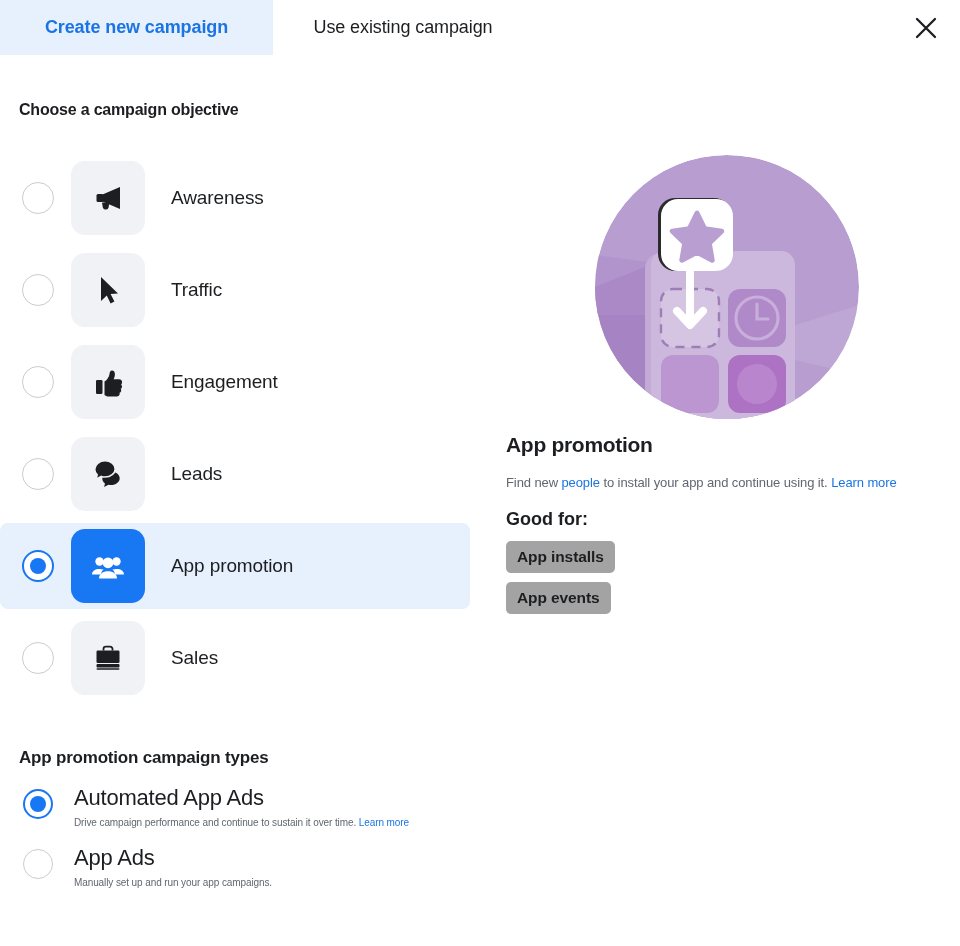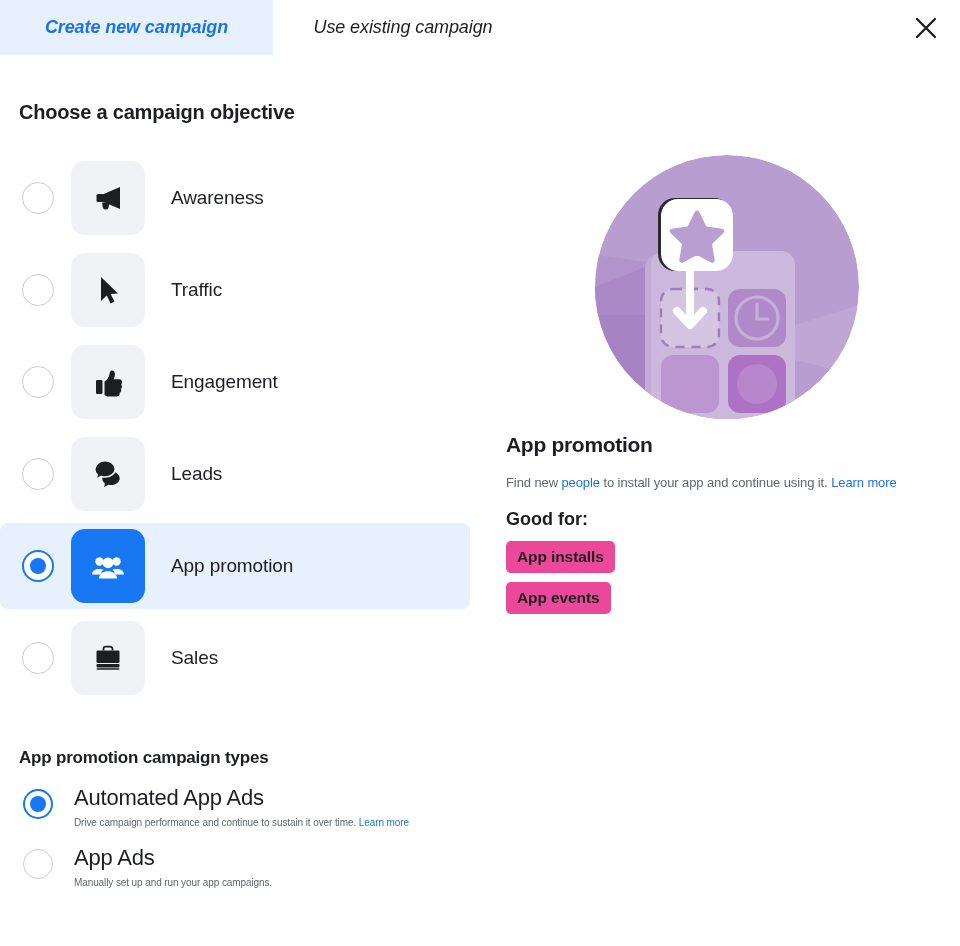--- a/index.html
+++ b/index.html
@@ -24,21 +24,20 @@
   }
   .tab {
     position: absolute;
     top: 0;
     height: 55px;
     display: flex;
     align-items: center;
     justify-content: center;
     font-size: 18px;
     letter-spacing: -0.1px;
-    font-style: italic;
   }
   .tab-active {
     left: 0;
     width: 273px;
     background: #e7f0fd;
     color: #1b74e4;
     font-weight: bold;
   }
   .tab-inactive {
     left: 273px;
@@ -52,21 +51,21 @@
     width: 40px; height: 40px;
     display: flex; align-items: center; justify-content: center;
     cursor: pointer;
     border-radius: 50%;
   }
 
   
   .section-title {
     position: absolute;
     left: 19px;
-    font-size: 20px;
+    font-size: 16px;
     font-weight: bold;
     color: #1c1e21;
     letter-spacing: -0.2px;
     white-space: nowrap;
   }
   #objective-title { top: 101px; }
   #types-title { top: 748px; font-size: 17px; }
 
   
   .obj-list {
@@ -157,21 +156,21 @@
   .detail-desc .lnk { color: #1b74e4; }
   .good-for {
     margin-top: 11px;
     font-size: 18px;
     font-weight: bold;
     color: #1c1e21;
   }
   .badges { margin-top: 11px; }
   .badge {
     display: inline-block;
-    background: #ec4899;
+    background: #a3a3a3;
     color: #1c1e21;
     font-size: 15.5px;
     font-weight: bold;
     padding: 7px 11px;
     border-radius: 5px;
     margin-bottom: 9px;
     letter-spacing: -0.1px;
   }
 
   

